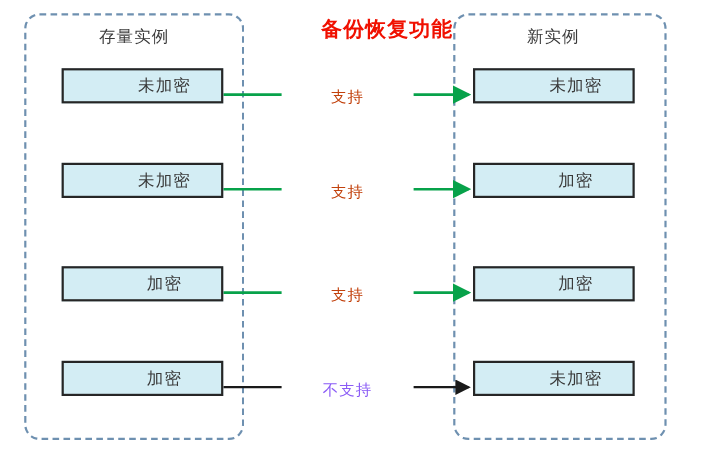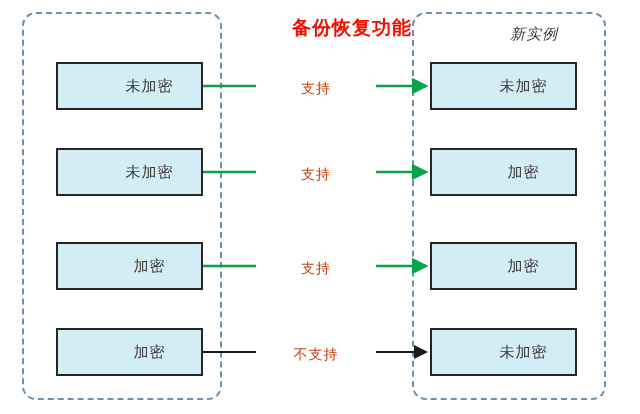--- a/index.html
+++ b/index.html
@@ -50,24 +50,23 @@
     text-align: center;
     white-space: nowrap;
     line-height: 1;
   }
   #title-legacy {
     left: 22px;
     top: 26px;
     width: 200px;
   }
   #title-new {
-    left: 437px;
+    left: 406px;
     top: 26px;
     width: 194px;
-    font-style: italic;
   }
 
   
   #headline {
     position: absolute;
     left: 222px;
     top: 18px;
     width: 190px;
     text-align: right;
     font-size: 19px;
@@ -84,21 +83,21 @@
     box-sizing: border-box;
     background: #d3edf4;
     border: 2px solid #262626;
     display: flex;
     align-items: center;
     justify-content: center;
     font-size: 15px;
     color: #3a3a3a;
     letter-spacing: 1px;
     width: 147px;
-    height: 48px;
+    height: 32px;
     padding-left: 40px;
   }
   .node.left  { left: 56px; }
   .node.right { left: 430px; }
 
   .row1 { top: 62px; }
   .row2 { top: 148px; }
   .row3 { top: 242px; }
   .row4 { top: 328px; }
 
@@ -118,35 +117,36 @@
     width: 120px;
     text-align: center;
     font-size: 14px;
     letter-spacing: 1px;
     background: #ffffff;
     line-height: 1;
     padding: 2px 0;
     white-space: nowrap;
   }
   .edge-label.supported     { color: #c2410c; }
-  .edge-label.not-supported { color: #c2410c; }
+  .edge-label.not-supported { color: #8b5cf6; }
 
   .lbl1 { left: 256px; top: 79px; }
   .lbl2 { left: 256px; top: 165px; }
   .lbl3 { left: 256px; top: 259px; }
   .lbl4 { left: 256px; top: 345px; }
 </style>
 </head>
 <body>
 
 <div id="diagram">
 
   <div id="group-legacy" class="group-box"></div>
   <div id="group-new" class="group-box"></div>
 
+  <div id="title-legacy" class="group-title">存量实例</div>
   <div id="title-new" class="group-title">新实例</div>
 
   <div id="headline">备份恢复功能</div>
 
   <svg id="connectors" viewBox="0 0 640 414" xmlns="http://www.w3.org/2000/svg">
     <defs>
       <marker id="arrow-green" markerWidth="7" markerHeight="7" refX="6" refY="3.5" orient="auto" markerUnits="strokeWidth">
         <path d="M0,0 L7,3.5 L0,7 z" fill="#07a24a"></path>
       </marker>
       <marker id="arrow-black" markerWidth="7" markerHeight="7" refX="6" refY="3.5" orient="auto" markerUnits="strokeWidth">

